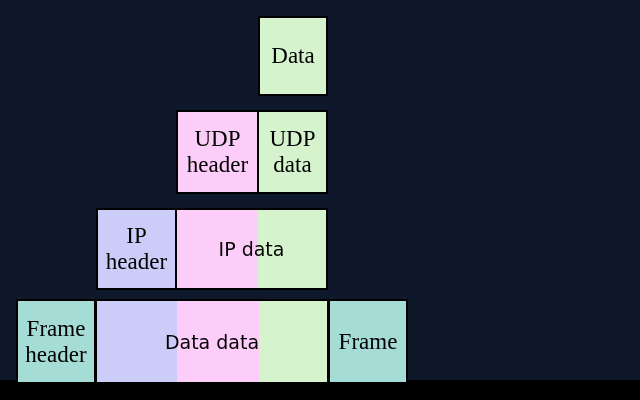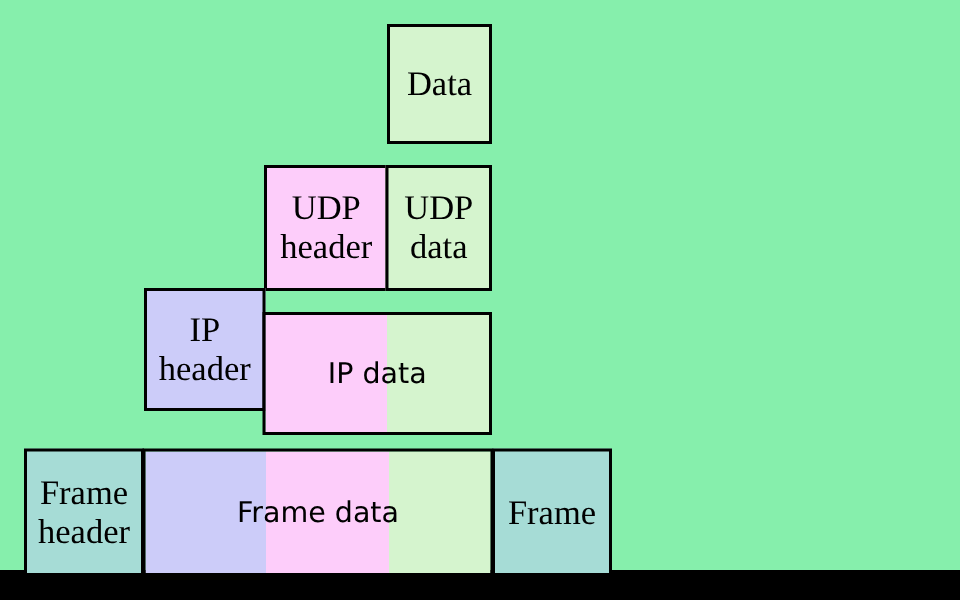--- a/index.html
+++ b/index.html
@@ -11,21 +11,21 @@
   body {
     width: 640px;
     height: 400px;
     overflow: hidden;
     font-family: "Liberation Serif", "DejaVu Serif", serif;
   }
   #stage {
     position: relative;
     width: 640px;
     height: 380px;
-    background: #86efac;
+    background: #0f172a;
   }
   
   .blk {
     position: absolute;
     box-sizing: border-box;
     border: 2px solid #000000;
     display: flex;
     flex-direction: column;
     align-items: center;
     justify-content: center;
@@ -67,41 +67,41 @@
   <div class="blk serif" style="left:176px; top:110px; width:83px; height:84px; background:#fdcdfa;">
     <span class="line2">UDP</span>
     <span class="line2">header</span>
   </div>
 
   <div class="blk serif" style="left:257px; top:110px; width:71px; height:84px; background:#d5f4ce;">
     <span class="line2">UDP</span>
     <span class="line2">data</span>
   </div>
 
-  <div class="blk serif" style="left:96px; top:192px; width:81px; height:82px; background:#ccccf9;">
+  <div class="blk serif" style="left:96px; top:208px; width:81px; height:82px; background:#ccccf9;">
     <span class="line2">IP</span>
     <span class="line2">header</span>
   </div>
 
   <div class="band sans" style="left:175px; top:208px; width:153px; height:82px;
               background:linear-gradient(to right,
                  #fdcdfa 0px, #fdcdfa 81px, #d5f4ce 81px, #d5f4ce 100%);">
     <span>IP data</span>
   </div>
 
   <div class="blk serif" style="left:16px; top:299px; width:80px; height:85px; background:#a6dcd6;">
     <span class="line2">Frame</span>
     <span class="line2">header</span>
   </div>
 
   <div class="band sans" style="left:95px; top:299px; width:234px; height:85px;
               background:linear-gradient(to right,
                  #ccccf9 0px, #ccccf9 80px,
                  #fdcdfa 80px, #fdcdfa 162px,
                  #d5f4ce 162px, #d5f4ce 100%);">
-    <span>Frame data</span>
+    <span>Data data</span>
   </div>
 
   <div class="blk serif" style="left:328px; top:299px; width:80px; height:85px; background:#a6dcd6;">
     <span class="line2">Frame</span>
   </div>
 
 </div>
 
 </body></html>

